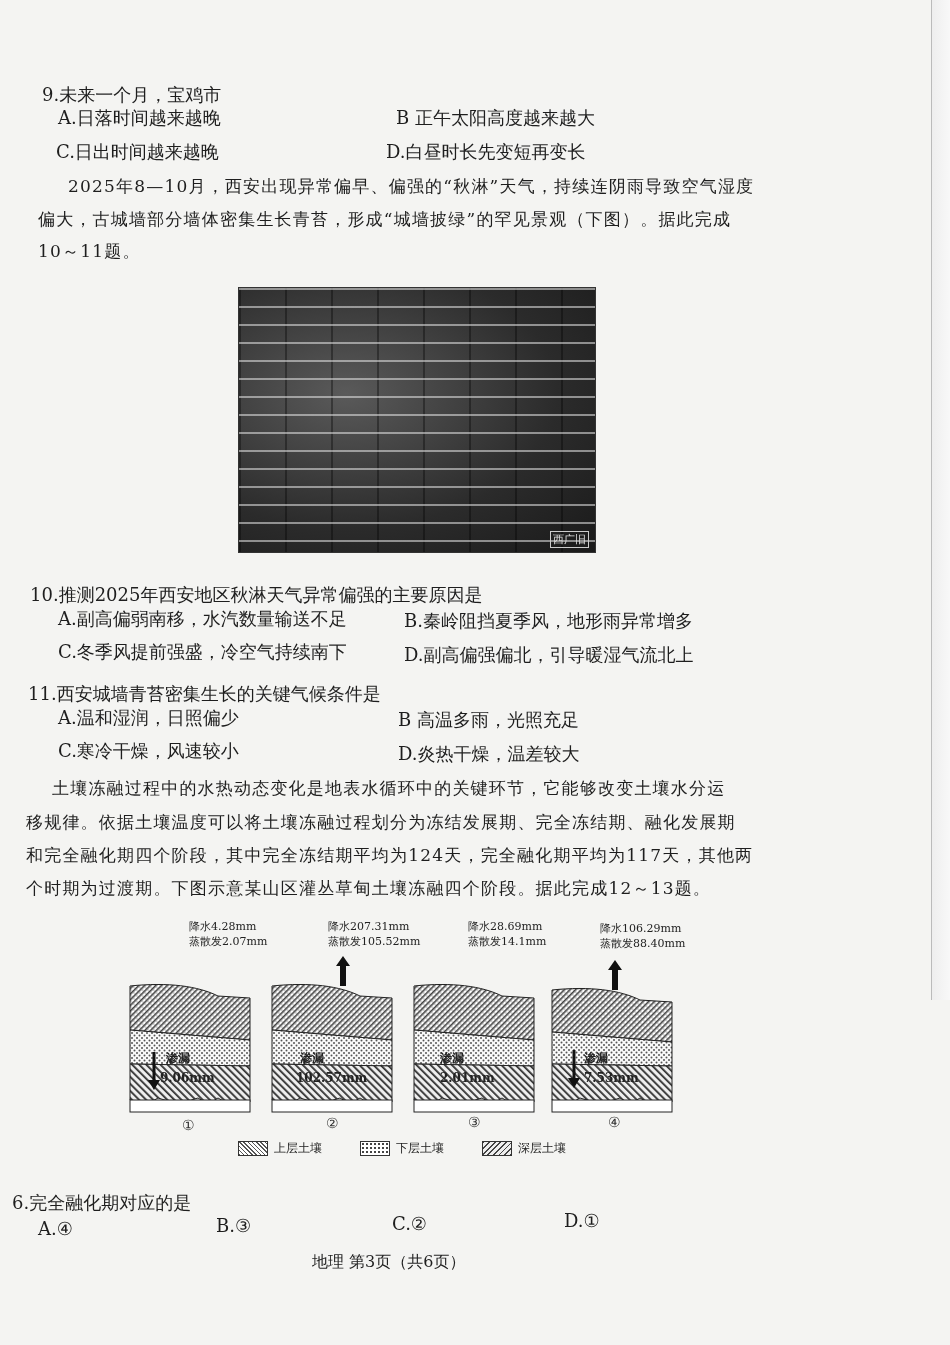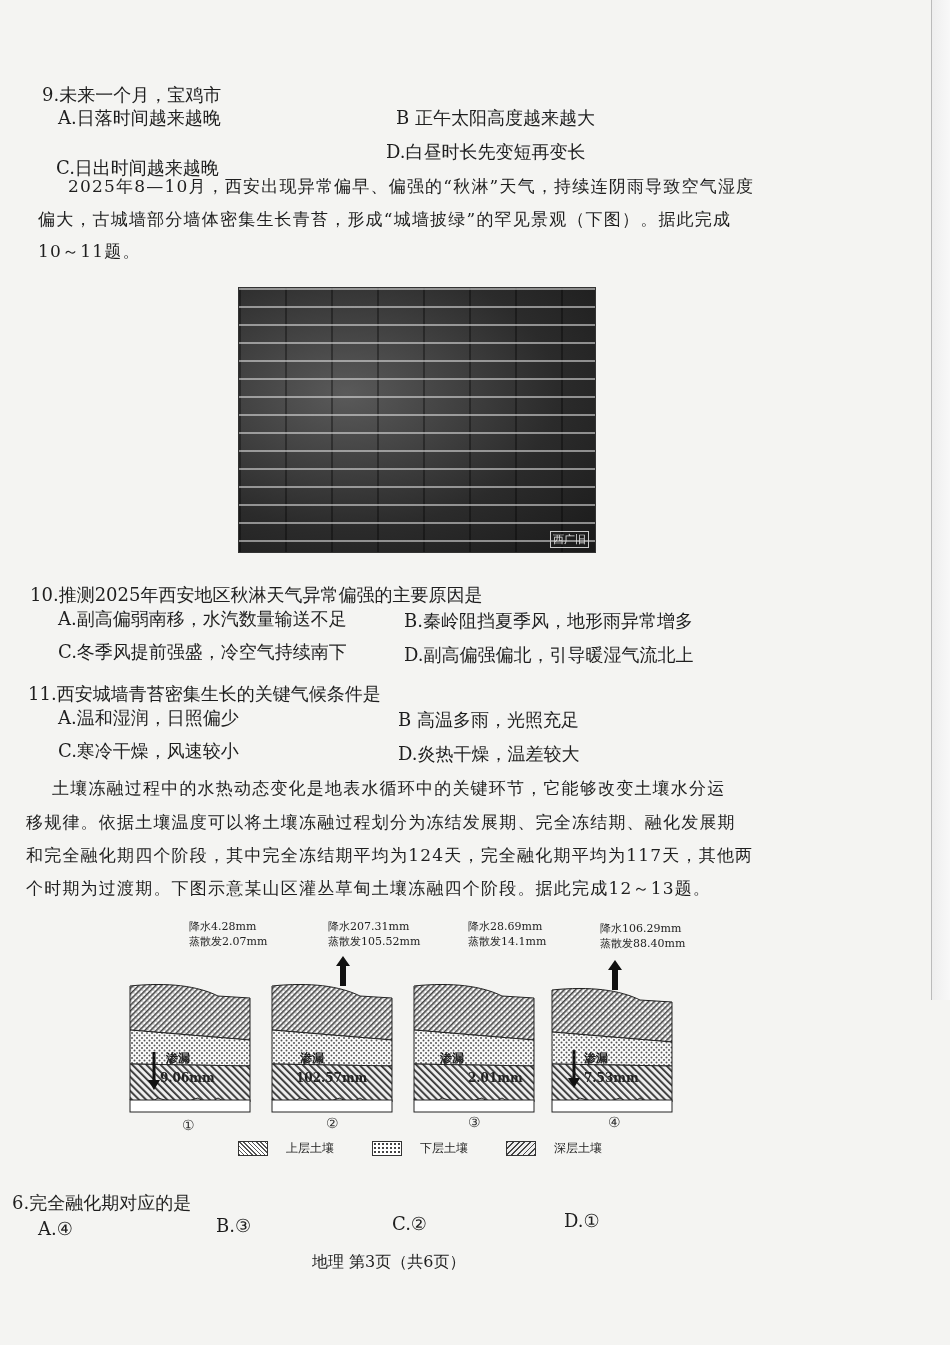--- a/index.html
+++ b/index.html
@@ -24,38 +24,38 @@
   .photo .wm {
     position: absolute; right: 6px; bottom: 4px; font-size: 11px; color: #ddd;
     font-family: "DejaVu Sans", sans-serif; border: 1px solid #ccc; padding: 0 2px;
   }
   .panel { position: absolute; width: 120px; height: 130px; }
   .panel svg { display: block; }
   .panel-label { position: absolute; font-size: 11px; line-height: 14px; color: #222; white-space: nowrap; margin-left: 24px; }
   .panel-num { position: absolute; font-size: 14px; color: #333; }
   .seep { position: absolute; font-size: 12px; color: #222; line-height: 16px; font-weight: bold; }
   .legend { position: absolute; top: 1140px; left: 238px; font-size: 12px; display: flex; gap: 38px; align-items: center; }
-  .legend .item { display: flex; align-items: center; gap: 18px; }
+  .legend .item { display: flex; align-items: center; gap: 6px; }
   .legend .sw { width: 28px; height: 13px; border: 1px solid #333; }
   .sw-upper { background: repeating-linear-gradient(45deg, #555 0 1px, #fff 1px 3px), #fff; }
   .sw-lower { background-image: radial-gradient(#444 0.8px, transparent 1.2px); background-size: 4px 4px; background-color: #fff; }
   .sw-deep { background: repeating-linear-gradient(135deg, #444 0 1.2px, #eee 1.2px 4px); }
   .right-edge {
     position: absolute; right: 0; top: 0; width: 18px; height: 1000px;
     border-left: 1px solid #bbb; background: linear-gradient(90deg, #eee, #f8f8f8);
   }
   .footer { font-size: 16px; }
 </style>
 </head>
 <body>
 
 <div class="abs q" style="left:42px;top:74px;">9.未来一个月，宝鸡市</div>
 <div class="abs opt" style="left:58px;top:106px;">A.日落时间越来越晚</div>
 <div class="abs opt" style="left:396px;top:106px;text-align:center;">B 正午太阳高度越来越大</div>
-<div class="abs opt" style="left:56px;top:140px;margin-top:16px;">C.日出时间越来越晚</div>
+<div class="abs opt" style="left:56px;top:140px;">C.日出时间越来越晚</div>
 <div class="abs opt" style="left:386px;top:140px;">D.白昼时长先变短再变长</div>
 
 <div class="abs para" style="left:68px;top:175px;">2025年8—10月，西安出现异常偏早、偏强的“秋淋”天气，持续连阴雨导致空气湿度</div>
 <div class="abs para" style="left:38px;top:208px;">偏大，古城墙部分墙体密集生长青苔，形成“城墙披绿”的罕见景观（下图）。据此完成</div>
 <div class="abs para" style="left:38px;top:240px;">10～11题。</div>
 
 <div class="photo">
   <span class="wm">西广旧</span>
 </div>
 
@@ -134,21 +134,21 @@
 <div class="panel-label" style="left:444px;top:935px;">蒸散发14.1mm</div>
 <div class="panel" style="left:412px;top:984px;">
   <svg width="125" height="132" viewBox="0 0 125 132">
     <path d="M2,2 C40,-2 70,2 90,12 L122,14 L122,56 L2,46 Z" fill="url(#pUpper)" stroke="#222" stroke-width="1"></path>
     <path d="M2,46 L122,56 L122,82 L2,80 Z" fill="url(#pLower)" stroke="#222" stroke-width="1"></path>
     <path d="M2,80 L122,82 L122,118 Q100,122 90,114 Q80,122 70,114 Q50,122 30,114 Q20,122 2,116 Z" fill="url(#pDeep)" stroke="#222" stroke-width="1"></path>
     <rect x="2" y="116" width="120" height="12" fill="#fff" stroke="#222" stroke-width="1"></rect>
   </svg>
 </div>
 <div class="seep" style="left:440px;top:1050px;">渗漏</div>
-<div class="seep" style="left:440px;top:1070px;padding-left:28px;">2.01mm</div>
+<div class="seep" style="left:440px;top:1070px;">2.01mm</div>
 <div class="panel-num" style="left:468px;top:1114px;">③</div>
 
 <div class="panel-label" style="left:576px;top:922px;">降水106.29mm</div>
 <div class="panel-label" style="left:576px;top:937px;">蒸散发88.40mm</div>
 <div class="abs" style="left:608px;top:960px;">
   <svg width="14" height="30">
       <polygon points="7,0 0,10 4,10 4,30 10,30 10,10 14,10" fill="#111"></polygon>
     </svg>
 </div>
 <div class="panel" style="left:550px;top:986px;">

